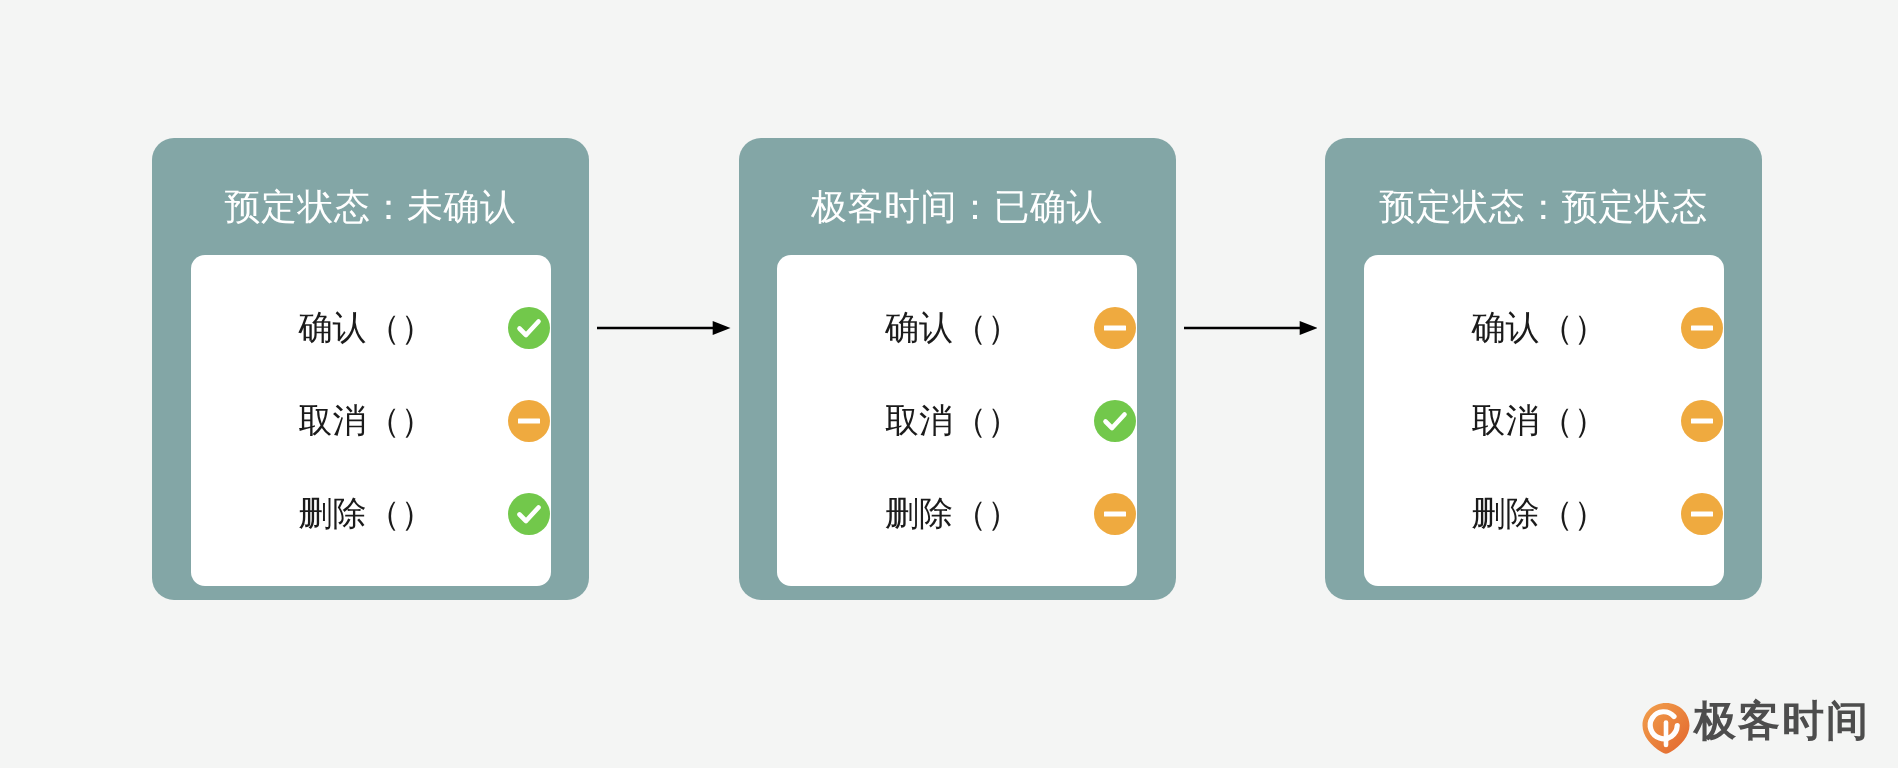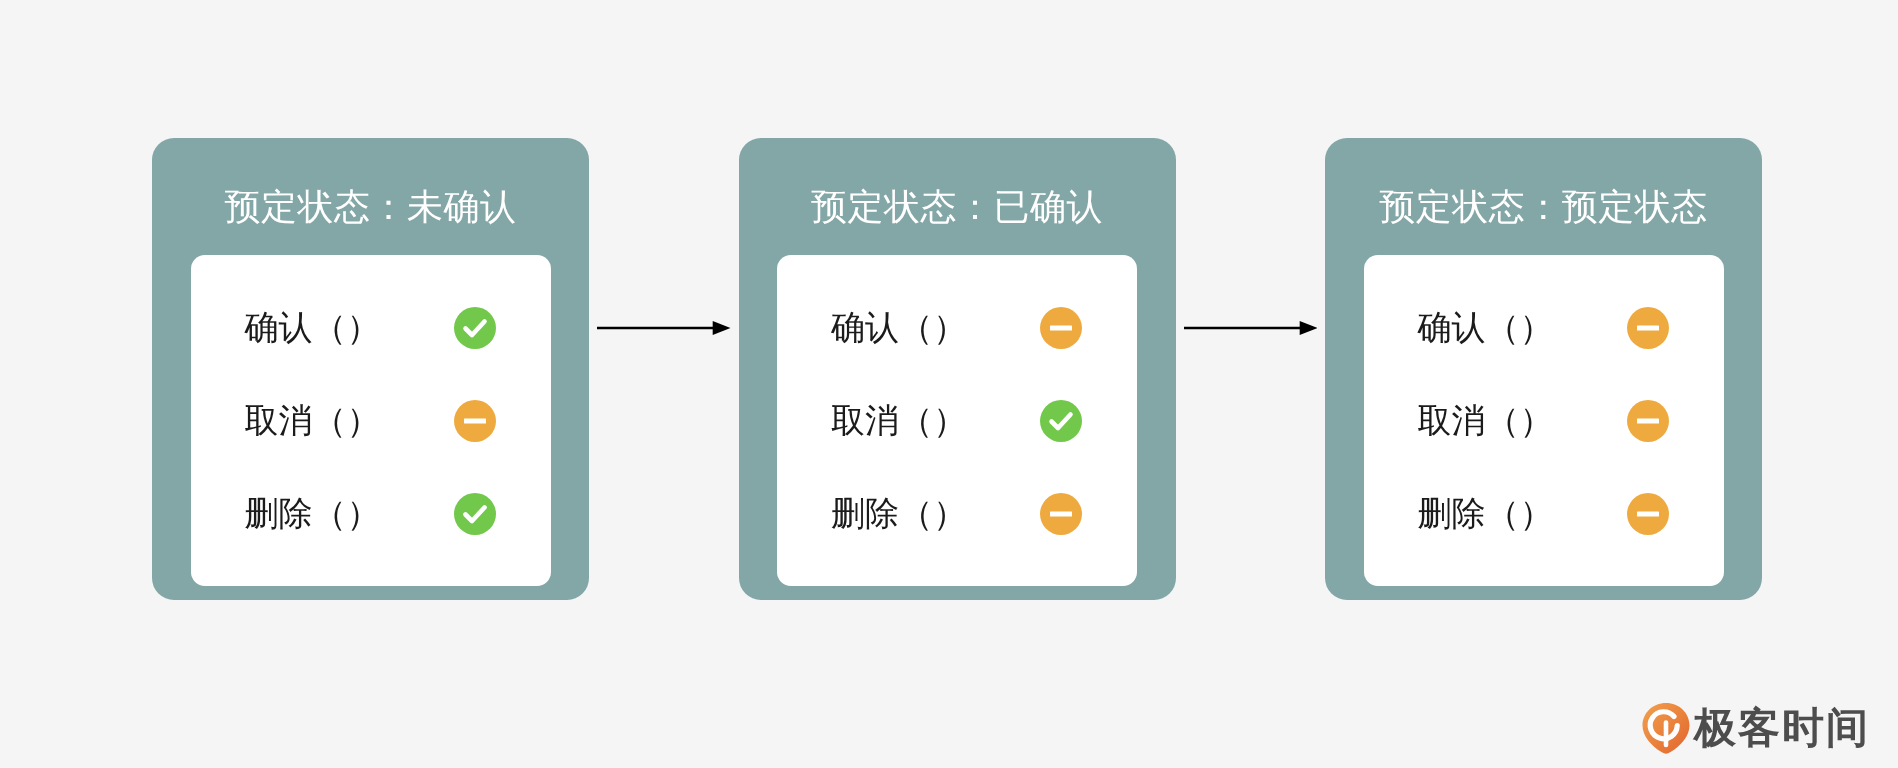--- a/index.html
+++ b/index.html
@@ -63,21 +63,21 @@
   .ops-panel {
     background: #ffffff;
     border-radius: 14px;
     width: 360px;
     flex: 1 1 auto;
     box-sizing: border-box;
     padding: 26px 0 26px 0;
     display: flex;
     flex-direction: column;
     justify-content: space-around;
-    align-items: center;
+    align-items: flex-end;
   }
 
   .op-row {
     display: flex;
     flex-direction: row;
     align-items: center;
     width: 252px;
     height: 56px;
   }
 
@@ -115,21 +115,21 @@
   }
   .arrow svg { display: block; width: 100%; height: 24px; }
 
   
   .watermark {
     position: absolute;
     right: 28px;
     bottom: 12px;
     display: flex;
     flex-direction: row;
-    align-items: center;
+    align-items: flex-start;
     opacity: 0.98;
   }
   .wm-logo { width: 56px; height: 56px; flex: 0 0 auto; display:block;}
   .wm-logo svg { display:block; width:56px; height:56px; }
   .wm-text {
     font-size: 42px;
     color: #4a4a4a;
     font-weight: 700;
     letter-spacing: 2px;
     line-height: 1;
@@ -183,21 +183,21 @@
     <div class="arrow-gap">
       <div class="arrow">
         <svg viewBox="0 0 120 24" preserveAspectRatio="none" xmlns="http://www.w3.org/2000/svg">
           <line x1="0" y1="12" x2="108" y2="12" stroke="#000000" stroke-width="2.6"></line>
           <polygon points="120,12 104,5 104,19" fill="#000000"></polygon>
         </svg>
       </div>
     </div>
 
     <div class="state-card">
-      <div class="state-title">预定状态：已确认</div>
+      <div class="state-title">极客时间：已确认</div>
       <div class="ops-panel">
 
         <div class="op-row">
           <span class="op-label">确认（）</span>
           <span class="op-icon">
             <svg viewBox="0 0 44 44" xmlns="http://www.w3.org/2000/svg">
               <circle cx="22" cy="22" r="21" fill="#efaa3f"></circle>
               <rect x="11" y="19.4" width="22" height="5.2" rx="0.6" fill="#ffffff"></rect>
             </svg>
           </span>

